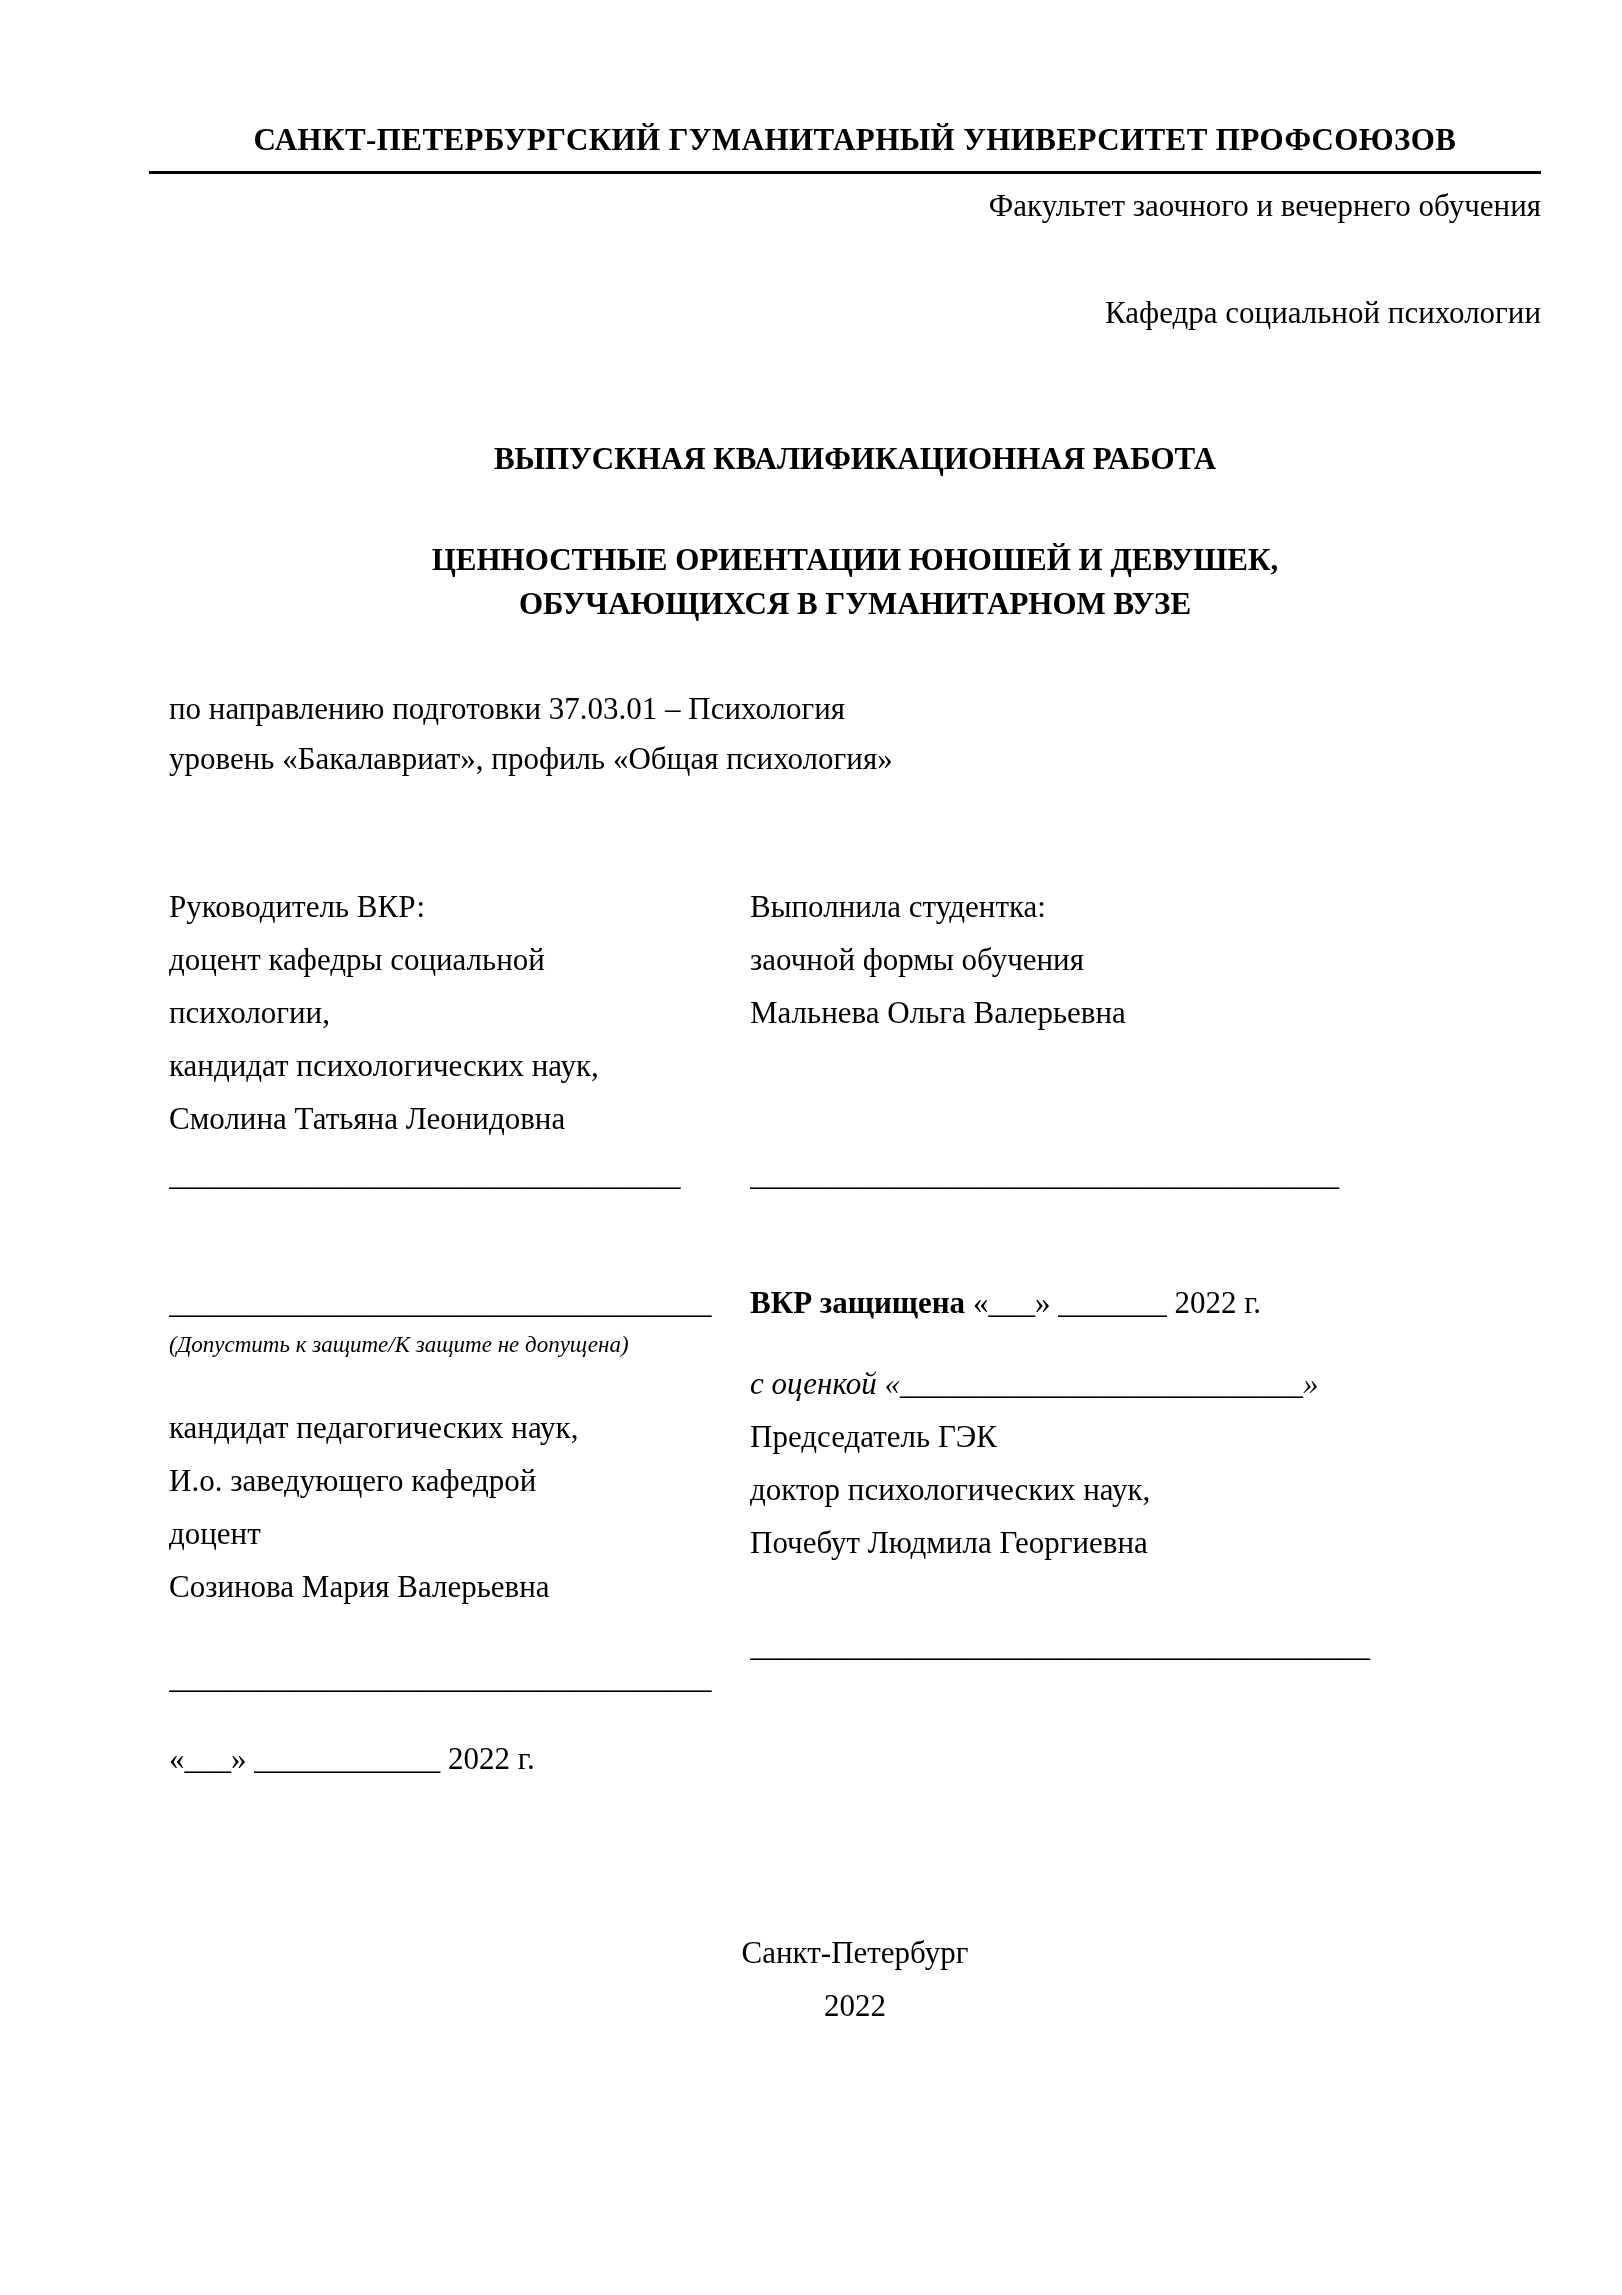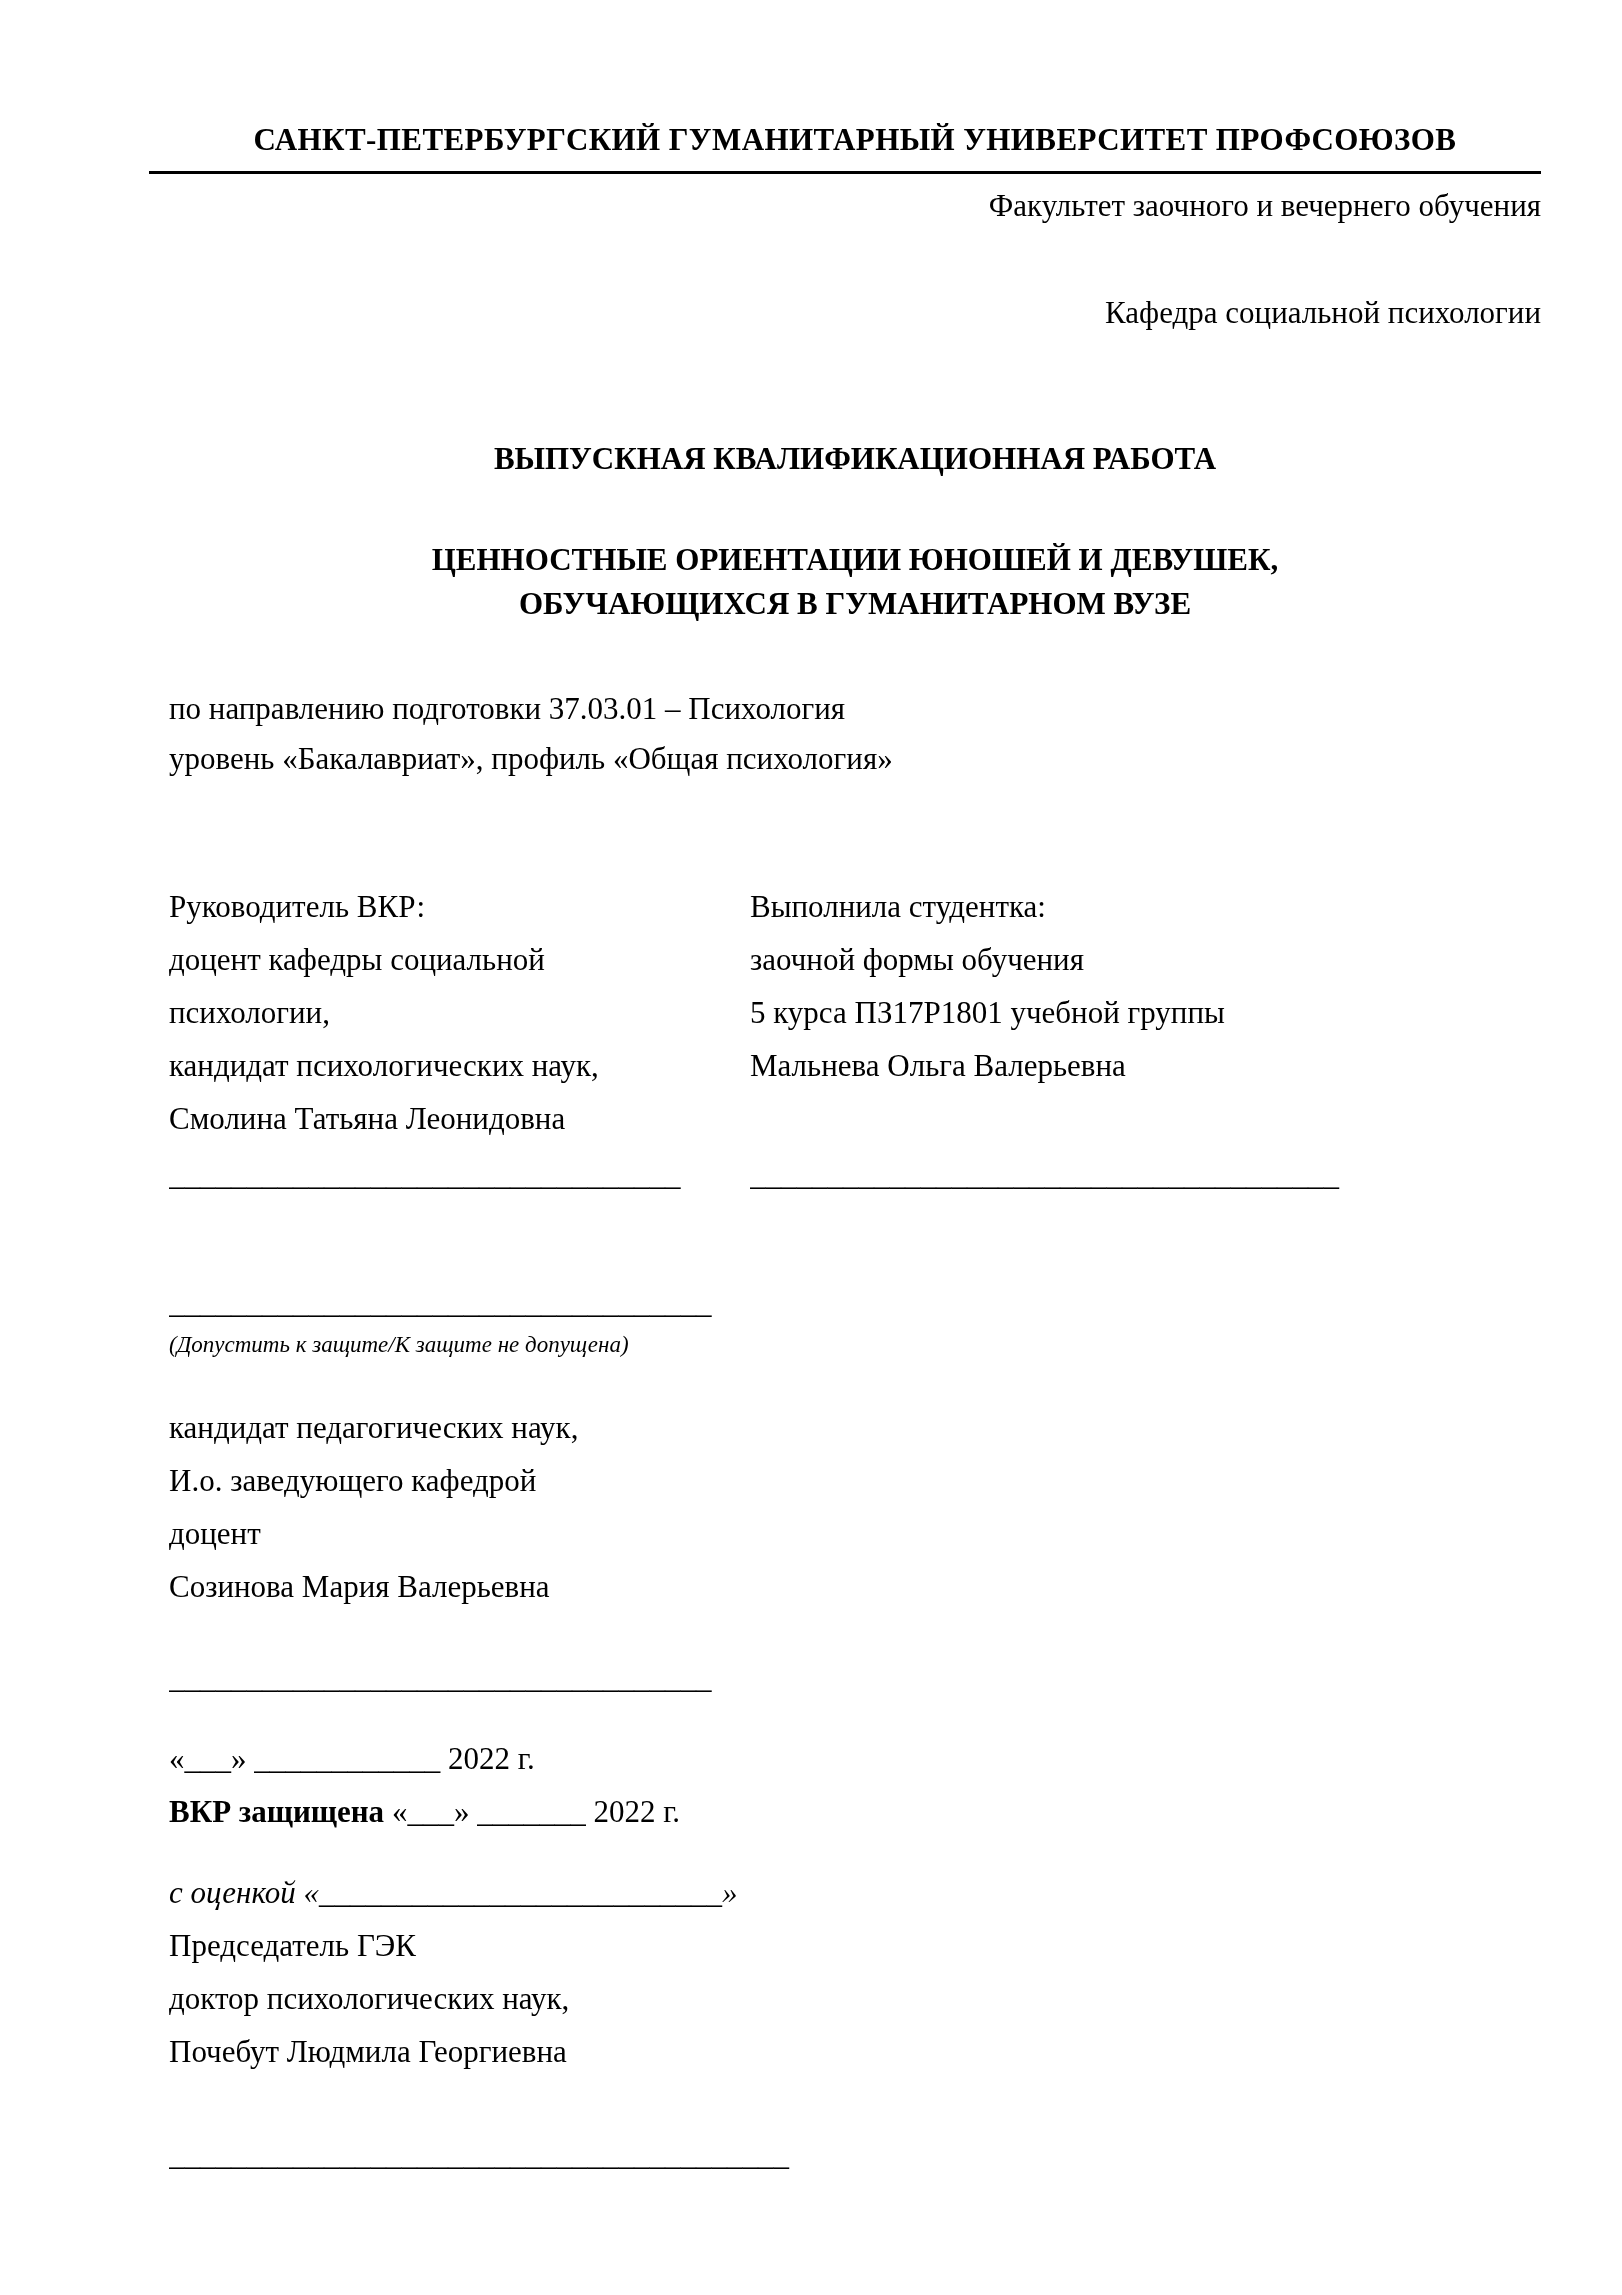--- a/index.html
+++ b/index.html
@@ -52,21 +52,21 @@
 
   .cols { display: flex; }
   .cols-block1 { margin-top: 96px; }
   .col-left { width: 581px; flex: none; }
   .col-right { flex: 1; }
   .line { line-height: 53px; }
 
   .sig-row { display: flex; margin-top: 3.1px; }
   .sig { line-height: 53px; white-space: nowrap; overflow: hidden; }
 
-  .cols-block2 { margin-top: 75px; flex-direction: column; }
+  .cols-block2 { margin-top: 75px; }
   .admission-note {
     font-style: italic;
     font-size: 23px;
     line-height: 31px;
   }
   .admission-lines { margin-top: 41px; }
   .admission-sig-bottom { margin-top: 38px; }
   .admission-date { margin-top: 28px; line-height: 53px; }
 
   .defense-line { line-height: 53px; }
@@ -103,21 +103,20 @@
       <div class="col-left">
         <div class="line">Руководитель ВКР:</div>
         <div class="line">доцент кафедры социальной</div>
         <div class="line">психологии,</div>
         <div class="line">кандидат психологических наук,</div>
         <div class="line">Смолина Татьяна Леонидовна</div>
       </div>
       <div class="col-right">
         <div class="line">Выполнила студентка:</div>
         <div class="line">заочной формы обучения</div>
-        <div class="line">5 курса ПЗ17Р1801 учебной группы</div>
         <div class="line">Мальнева Ольга Валерьевна</div>
       </div>
     </div>
 
     <div class="sig-row">
       <div class="col-left">
         <div class="sig">_________________________________</div>
       </div>
       <div class="col-right">
         <div class="sig">______________________________________</div>

